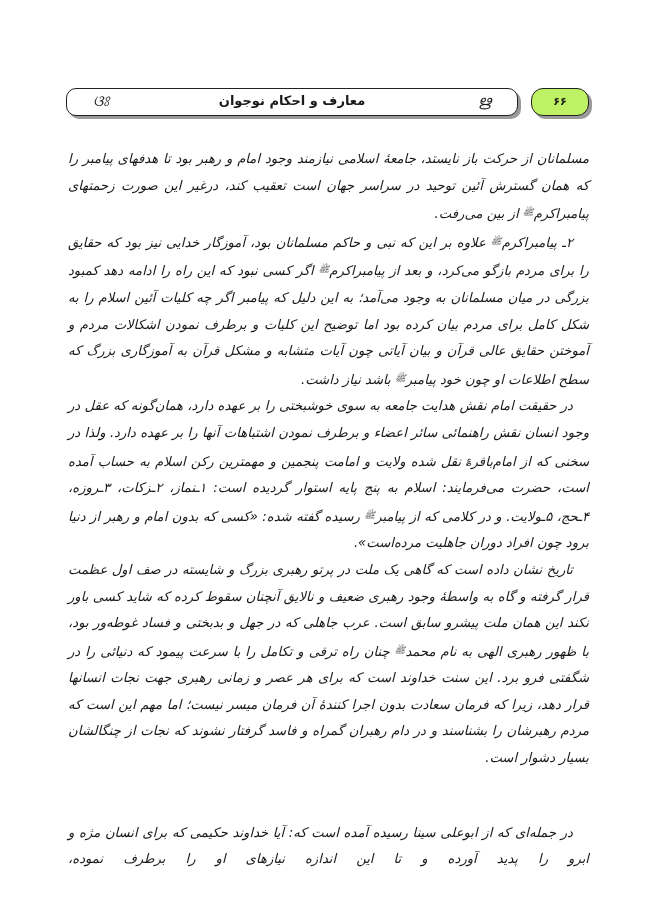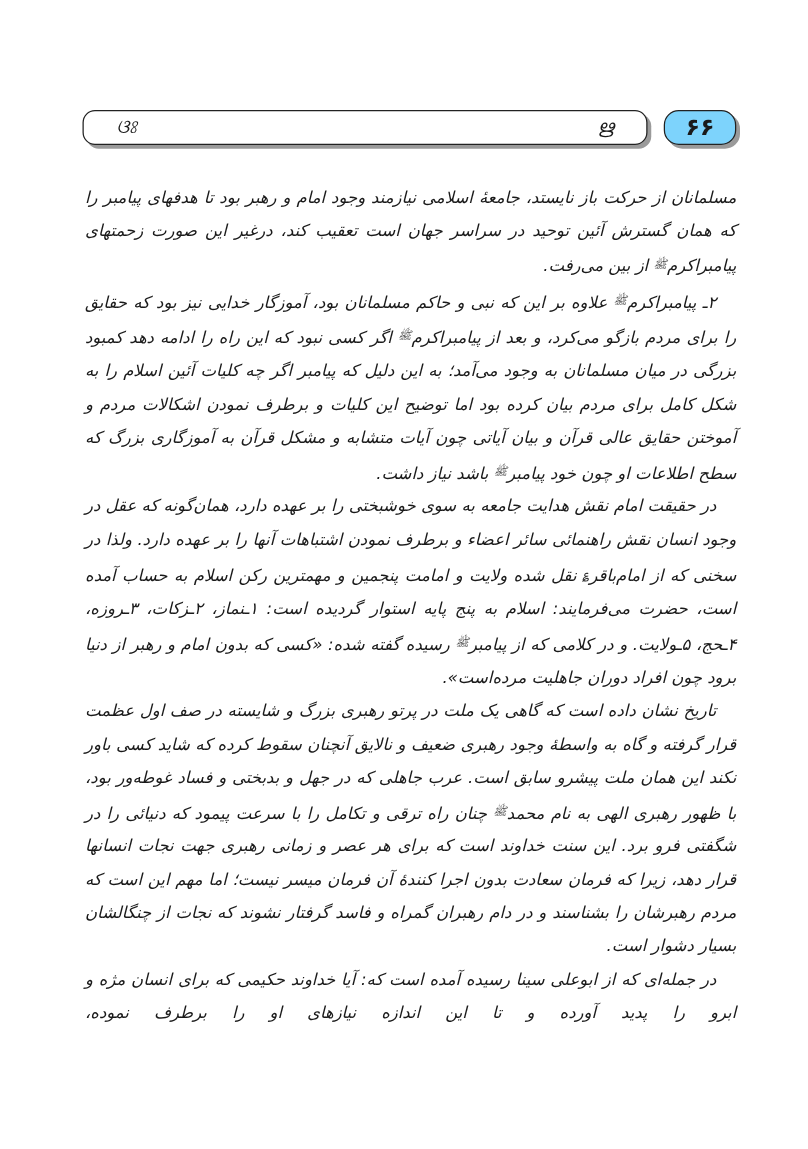--- a/index.html
+++ b/index.html
@@ -68,25 +68,25 @@
     font-style: italic;
   }
   .page-num-box {
     position: absolute;
     right: 0;
     top: 0;
     width: 58px;
     height: 28px;
     border: 1.3px solid #222;
     border-radius: 12px;
-    background: #7dd3fc;
+    background: #bef264;
     box-shadow: 3px 3px 0 #9a9a9a;
     box-sizing: border-box;
     text-align: center;
-    font-size: 19px;
+    font-size: 11px;
     font-weight: bold;
     line-height: 26px;
   }
   
   .content {
     position: absolute;
     top: 146px;
     left: 68px;
     width: 521px;
     direction: rtl;
@@ -97,35 +97,37 @@
   }
   .para {
     margin: 0;
     font-style: italic;
   }
   .para.indent {
     text-indent: 16px;
   }
   .para.last-justify {
     text-align-last: justify;
+    margin-top: 48px;
   }
   .honorific {
     font-size: 9px;
     vertical-align: 3px;
     color: #333;
   }
 </style>
 </head>
 <body>
 
 <div class="page">
 
   <div class="header">
     <div class="title-box">
       <span class="orn-left">ଓଃ</span>
+      <div class="title-text">معارف و احکام نوجوان</div>
       <span class="orn-right">ഋ</span>
     </div>
     <div class="page-num-box">۶۶</div>
   </div>
 
   <div class="content">
 
     <p class="para"><span>مسلمانان از حرکت باز نایستد، جامعهٔ اسلامی نیازمند وجود امام و رهبر بود تا هدفهای پیامبر را که همان گسترش آئین توحید در سراسر جهان است تعقیب کند، درغیر این صورت زحمتهای پیامبراکرم</span><span class="honorific">ﷺ</span><span> از بین می‌رفت.</span></p>
 
     <p class="para indent"><span>۲ـ پیامبراکرم</span><span class="honorific">ﷺ</span><span> علاوه بر این که نبی و حاکم مسلمانان بود، آموزگار خدایی نیز بود که حقایق را برای مردم بازگو می‌کرد، و بعد از پیامبراکرم</span><span class="honorific">ﷺ</span><span> اگر کسی نبود که این راه را ادامه دهد کمبود بزرگی در میان مسلمانان به وجود می‌آمد؛ به این دلیل که پیامبر اگر چه کلیات آئین اسلام را به شکل کامل برای مردم بیان کرده بود اما توضیح این کلیات و برطرف نمودن اشکالات مردم و آموختن حقایق عالی قرآن و بیان آیاتی چون آیات متشابه و مشکل قرآن به آموزگاری بزرگ که سطح اطلاعات او چون خود پیامبر</span><span class="honorific">ﷺ</span><span> باشد نیاز داشت.</span></p>

